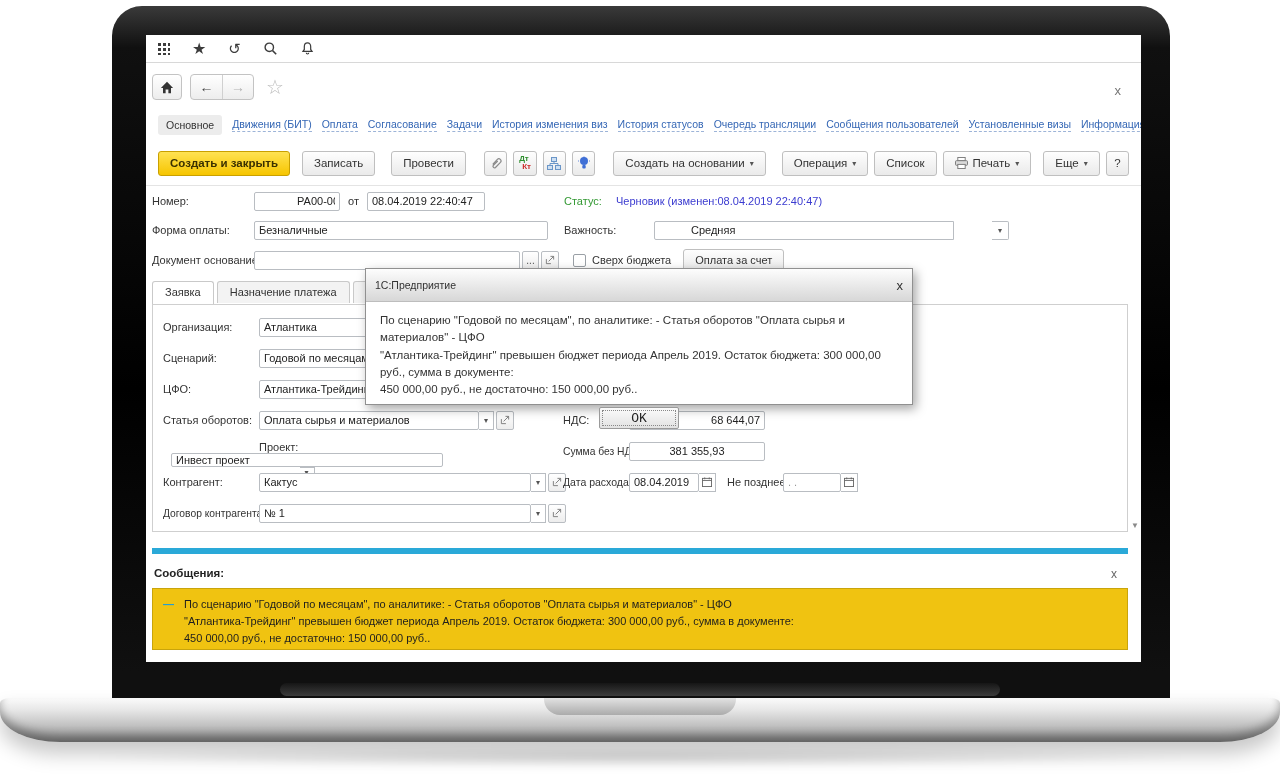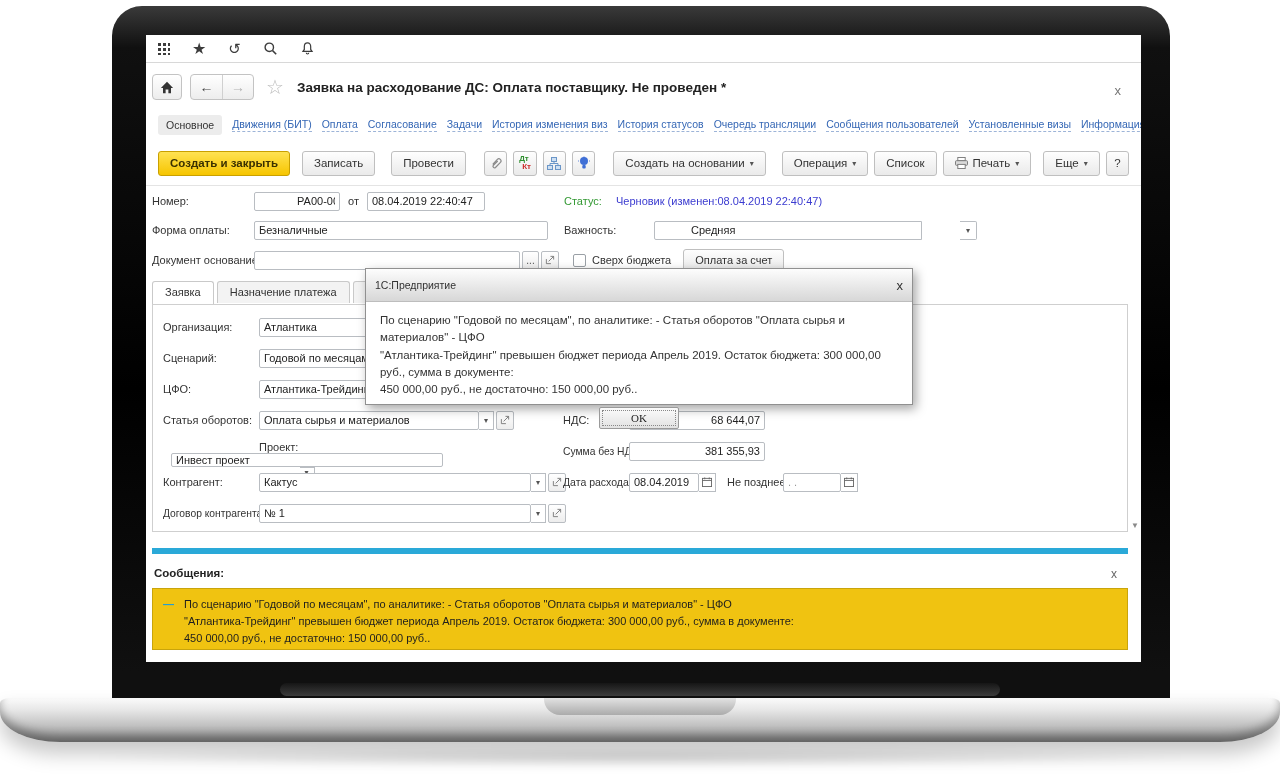--- a/index.html
+++ b/index.html
@@ -87,21 +87,21 @@
 
   
   .dialog { position:absolute; left:219px; top:233px; width:548px; height:137px; background:#fff;
     border:1px solid #909090; box-shadow:3px 4px 10px rgba(0,0,0,.35); z-index:50; }
   .dlg-title { height:21px; background:linear-gradient(#fdfdfd,#d7d7d7); border-bottom:1px solid #bdbdbd;
     display:flex; align-items:center; padding:16px 9px; font-size:10.5px; color:#333; }
   .dlg-x { margin-left:auto; font-size:13px; color:#333; }
   .dlg-body { padding:10px 14px 0; font-size:11.5px; color:#333; line-height:1.5; }
   .dlg-line { display:block; }
   .dlg-ok { display:block; margin:9px auto 0; width:80px; height:22px; border:1px solid #9a9a9a; border-radius:2px;
-    background:linear-gradient(#fbfbfb,#e2e2e2); font-size:11px; color:#222; font-family:Liberation Serif, serif;
+    background:linear-gradient(#fbfbfb,#e2e2e2); font-size:13px; color:#222; font-family:Liberation Mono, monospace;
     outline:1px dotted #888; outline-offset:-4px; }
 
   
   .sep-blue { position:absolute; left:6px; top:513px; width:976px; height:6px; background:#2aa9d8; }
   .msg-head { position:absolute; left:8px; top:532px; font-size:11.5px; font-weight:bold; color:#222; }
   .msg-x { position:absolute; left:965px; top:532px; font-size:12px; color:#666; }
   .msg-panel { position:absolute; left:6px; top:553px; width:976px; height:62px; background:#f0c311;
     border:1px solid #c9a40b; display:flex; gap:10px; padding:7px 10px; font-size:11px; color:#1e1e1e; line-height:1.55; }
   .msg-dash { color:#1d9dd9; font-weight:bold; }
   .msg-line { display:block; }
@@ -138,21 +138,20 @@
     <div class="btn-sq">
       <svg width="14" height="13" viewBox="0 0 16 15">
           <path d="M8 1 L15 8 L12.6 8 L12.6 14 L9.6 14 L9.6 9.8 L6.4 9.8 L6.4 14 L3.4 14 L3.4 8 L1 8 Z" fill="#333"></path>
         </svg>
     </div>
     <div class="navgrp">
       <div class="bk">←</div>
       <div class="fwd">→</div>
     </div>
     <span class="fav-star">☆</span>
-    <span class="page-title">Заявка на расходование ДС: Оплата поставщику. Не проведен *</span>
   </div>
   <span class="win-close">x</span>
 
   <div class="navrow">
     <span class="nav-active">Основное</span>
     <span class="nav-link">Движения (БИТ)</span>
     <span class="nav-link">Оплата</span>
     <span class="nav-link">Согласование</span>
     <span class="nav-link">Задачи</span>
     <span class="nav-link">История изменения виз</span>
@@ -248,21 +247,21 @@
     <span class="lb green" style="width:52px">Статус:</span>
     <span class="bluelink">Черновик (изменен:08.04.2019 22:40:47)</span>
   </div>
 
   <div class="row" style="top:185px; left:6px;">
     <span class="lb" style="width:102px">Форма оплаты:</span>
     <input class="inp" style="width: 294px;" value="Безналичные">
   </div>
   <div class="row" style="top:185px; left:418px;gap:38px;">
     <span class="lb" style="width:52px">Важность:</span>
-    <input class="inp" style="width: 268px; border-radius: 2px 0px 0px 2px; padding-left: 36px;" value="Средняя">
+    <input class="inp" style="width: 300px; border-radius: 2px 0px 0px 2px; padding-left: 36px;" value="Средняя">
     <span class="seg" style="width:17px; border-radius:0 2px 2px 0">
         <span class="caret">▾</span>
       </span>
   </div>
 
   <div class="row" style="top:215px; left:6px;">
     <span class="lb" style="width:102px">Документ основание:</span>
     <input class="inp" style="width: 266px;" value="">
     <span class="btn-mini" style="width:17px; margin-left:2px">...</span>
     <span class="btn-mini" style="width:18px; margin-left:2px">
@@ -359,21 +358,21 @@
           </svg>
         </span>
     </div>
 
     <div class="grow" style="top:105px; left:410px;">
       <span class="lb" style="width:66px">НДС:</span>
       <input class="inp" style="width: 136px; text-align: right;" value="68 644,07">
     </div>
     <div class="grow" style="top:136px; left:410px;">
       <span class="lb" style="width:66px; font-size:10.3px">Сумма без НДС:</span>
-      <input class="inp" style="width: 136px; text-align: right;" value="381 355,93">
+      <input class="inp" style="width: 136px; text-align: center;" value="381 355,93">
     </div>
     <div class="grow" style="top:167px; left:410px;">
       <span class="lb" style="width:66px; font-size:10.5px">Дата расхода:</span>
       <input class="inp" style="width: 70px;" value="08.04.2019">
       <span class="seg" style="width:17px">
         <svg width="10" height="10" viewBox="0 0 11 11">
             <rect x="0.5" y="1.5" width="10" height="9" fill="none" stroke="#666"></rect>
             <line x1="0.5" y1="3.8" x2="10.5" y2="3.8" stroke="#666"></line>
             <line x1="3" y1="0.5" x2="3" y2="2.5" stroke="#666"></line>
             <line x1="8" y1="0.5" x2="8" y2="2.5" stroke="#666"></line>

